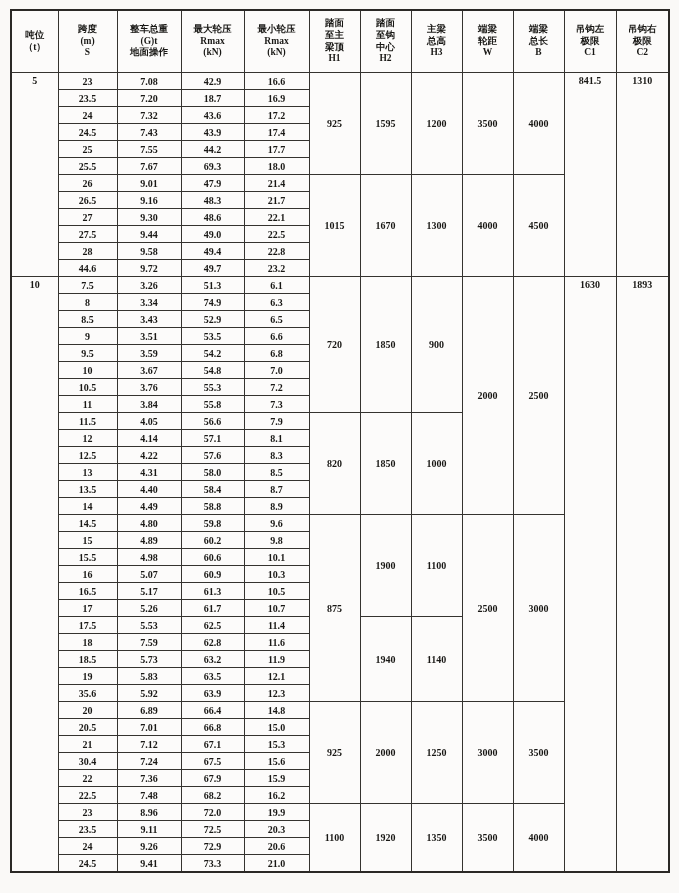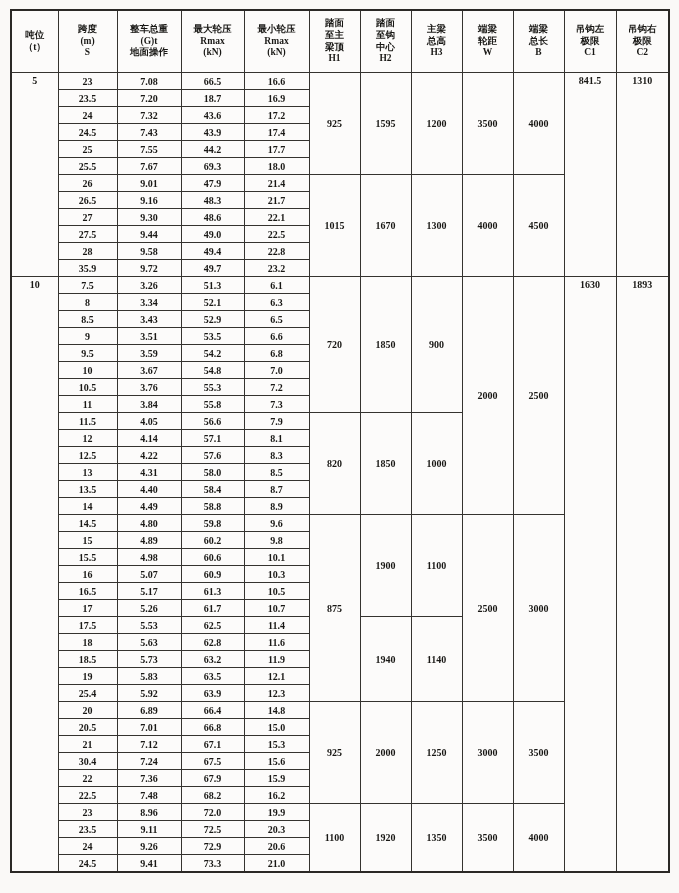--- a/index.html
+++ b/index.html
@@ -106,21 +106,21 @@
           <th>吊钩右
 极限
 C2</th>
         </tr>
     </thead>
     <tbody>
         <tr>
           <td rowspan="12" class="v-top">5</td>
           <td>23</td>
           <td>7.08</td>
-          <td>66.5</td>
+          <td>42.9</td>
           <td>16.6</td>
           <td rowspan="6">925</td>
           <td rowspan="6">1595</td>
           <td rowspan="6">1200</td>
           <td rowspan="6">3500</td>
           <td rowspan="6">4000</td>
           <td rowspan="12" class="v-top">841.5</td>
           <td rowspan="12" class="v-top">1310</td>
         </tr>
         <tr>
@@ -182,21 +182,21 @@
           <td>49.0</td>
           <td>22.5</td>
         </tr>
         <tr>
           <td>28</td>
           <td>9.58</td>
           <td>49.4</td>
           <td>22.8</td>
         </tr>
         <tr>
-          <td>35.9</td>
+          <td>44.6</td>
           <td>9.72</td>
           <td>49.7</td>
           <td>23.2</td>
         </tr>
         <tr>
           <td rowspan="35" class="v-top">10</td>
           <td>7.5</td>
           <td>3.26</td>
           <td>51.3</td>
           <td>6.1</td>
@@ -204,21 +204,21 @@
           <td rowspan="8">1850</td>
           <td rowspan="8">900</td>
           <td rowspan="14">2000</td>
           <td rowspan="14">2500</td>
           <td rowspan="35" class="v-top">1630</td>
           <td rowspan="35" class="v-top">1893</td>
         </tr>
         <tr>
           <td>8</td>
           <td>3.34</td>
-          <td>52.1</td>
+          <td>74.9</td>
           <td>6.3</td>
         </tr>
         <tr>
           <td>8.5</td>
           <td>3.43</td>
           <td>52.9</td>
           <td>6.5</td>
         </tr>
         <tr>
           <td>9</td>
@@ -333,38 +333,38 @@
         <tr>
           <td>17.5</td>
           <td>5.53</td>
           <td>62.5</td>
           <td>11.4</td>
           <td rowspan="5">1940</td>
           <td rowspan="5">1140</td>
         </tr>
         <tr>
           <td>18</td>
-          <td>5.63</td>
+          <td>7.59</td>
           <td>62.8</td>
           <td>11.6</td>
         </tr>
         <tr>
           <td>18.5</td>
           <td>5.73</td>
           <td>63.2</td>
           <td>11.9</td>
         </tr>
         <tr>
           <td>19</td>
           <td>5.83</td>
           <td>63.5</td>
           <td>12.1</td>
         </tr>
         <tr>
-          <td>25.4</td>
+          <td>35.6</td>
           <td>5.92</td>
           <td>63.9</td>
           <td>12.3</td>
         </tr>
         <tr>
           <td>20</td>
           <td>6.89</td>
           <td>66.4</td>
           <td>14.8</td>
           <td rowspan="6">925</td>

